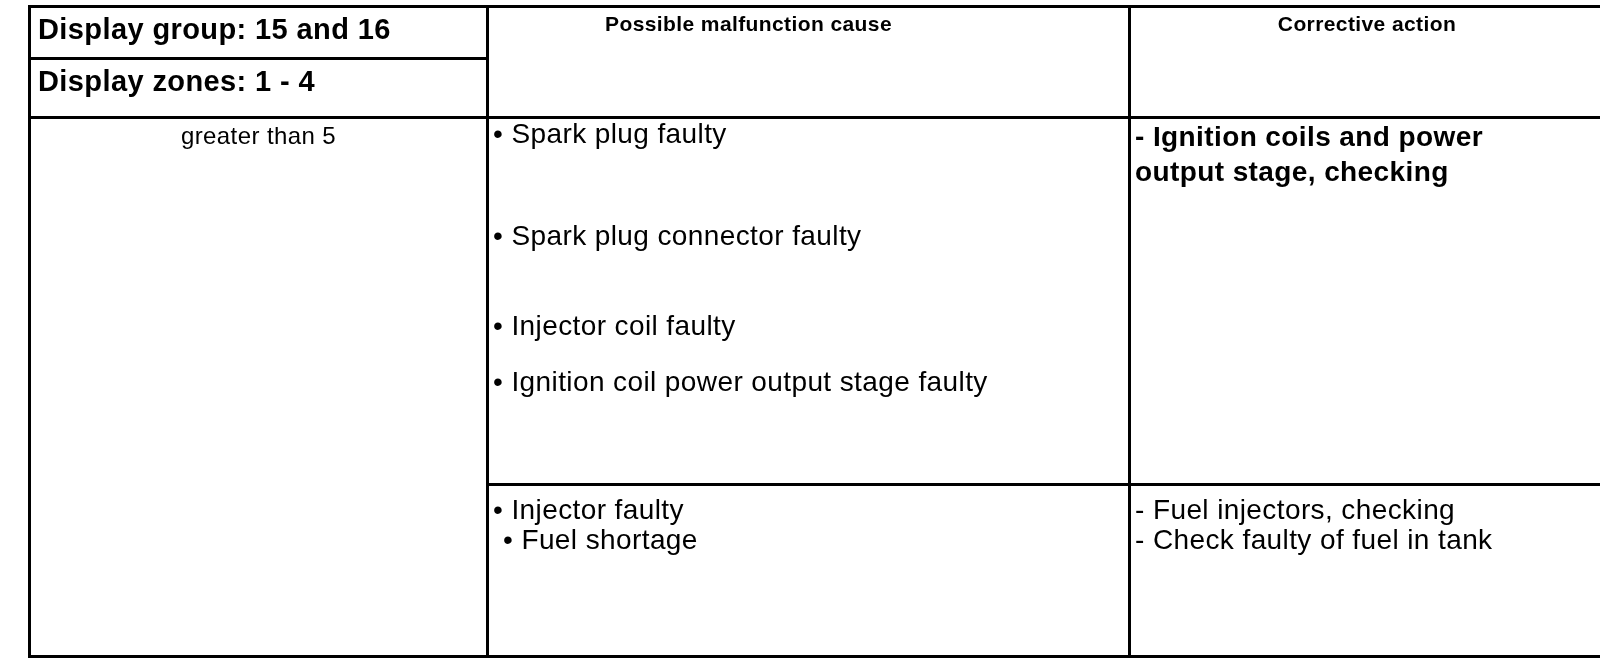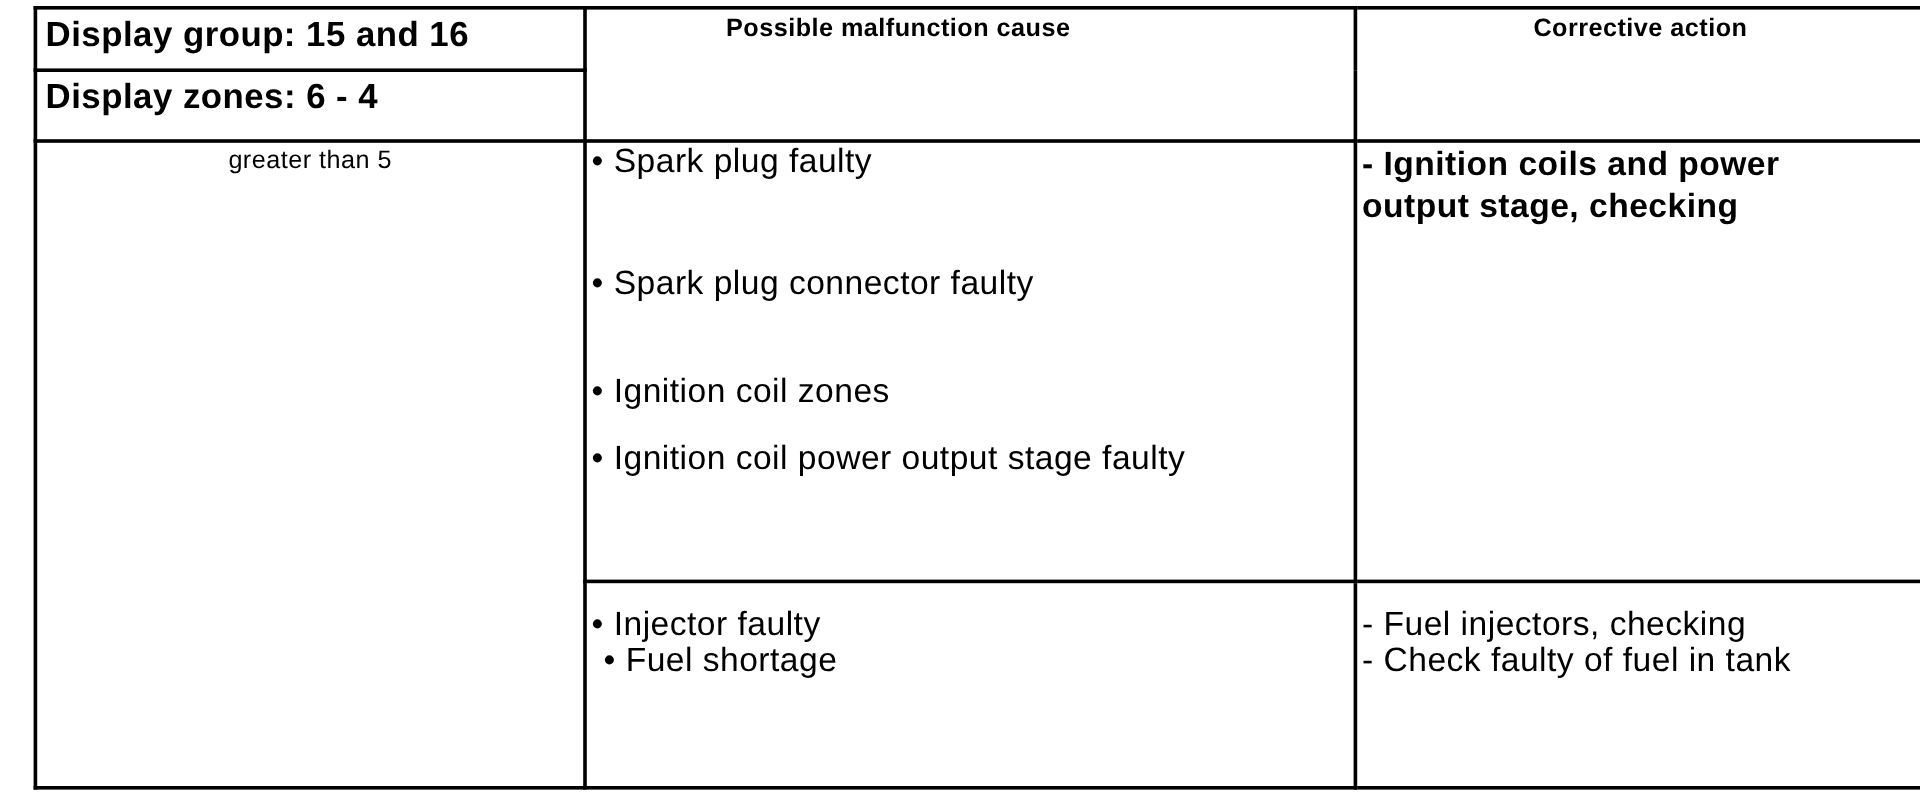--- a/index.html
+++ b/index.html
@@ -43,37 +43,37 @@
   }
   .col-hdr {
     font-weight: bold;
     font-size: 21px;
     text-align: center;
     padding-top: 4px;
   }
   .col-hdr.malfunction { padding-right: 120px; }
 
   .value-cell {
-    font-size: 21px;
+    font-size: 24px;
     text-align: center;
     padding-top: 3px;
   }
   .list-cell {
     font-size: 28px;
     padding-left: 4px;
     padding-right: 13px;
   }
   .li {
     line-height: 30px;
     margin: 0;
   }
   .gap-a { margin-top: 72px; }
   .gap-b { margin-top: 60px; }
   .gap-c { margin-top: 26px; }
-  .r2-first { margin-top: 19px; }
+  .r2-first { margin-top: 9px; }
   .r2-gap   { }
   .indent   { padding-left: 10px; }
   .action-wrap {
     line-height: 35px;
     max-width: 392px;
     font-weight: bold;
   }
 </style>
 </head>
 <body>
@@ -85,28 +85,28 @@
       <col style="width:642px">
       <col style="width:475px">
     </colgroup>
     <tbody>
       <tr class="row-hdr1">
         <td class="left-hdr">Display group: 15 and 16</td>
         <td class="col-hdr malfunction" rowspan="2">Possible malfunction cause</td>
         <td class="col-hdr" rowspan="2">Corrective action</td>
       </tr>
       <tr class="row-hdr2">
-        <td class="left-hdr">Display zones: 6 - 4</td>
+        <td class="left-hdr">Display zones: 1 - 4</td>
       </tr>
       <tr class="row-body1">
         <td class="value-cell" rowspan="2">greater than 5</td>
         <td class="list-cell">
           <div class="li">• Spark plug faulty</div>
           <div class="li gap-a">• Spark plug connector faulty</div>
-          <div class="li gap-b">• Ignition coil zones</div>
+          <div class="li gap-b">• Injector coil faulty</div>
           <div class="li gap-c">• Ignition coil power output stage faulty</div>
         </td>
         <td class="list-cell">
           <div class="li action-wrap">- Ignition coils and power output stage, checking</div>
         </td>
       </tr>
       <tr class="row-body2">
         <td class="list-cell">
           <div class="li r2-first">• Injector faulty</div>
           <div class="li r2-gap indent">• Fuel shortage</div>

